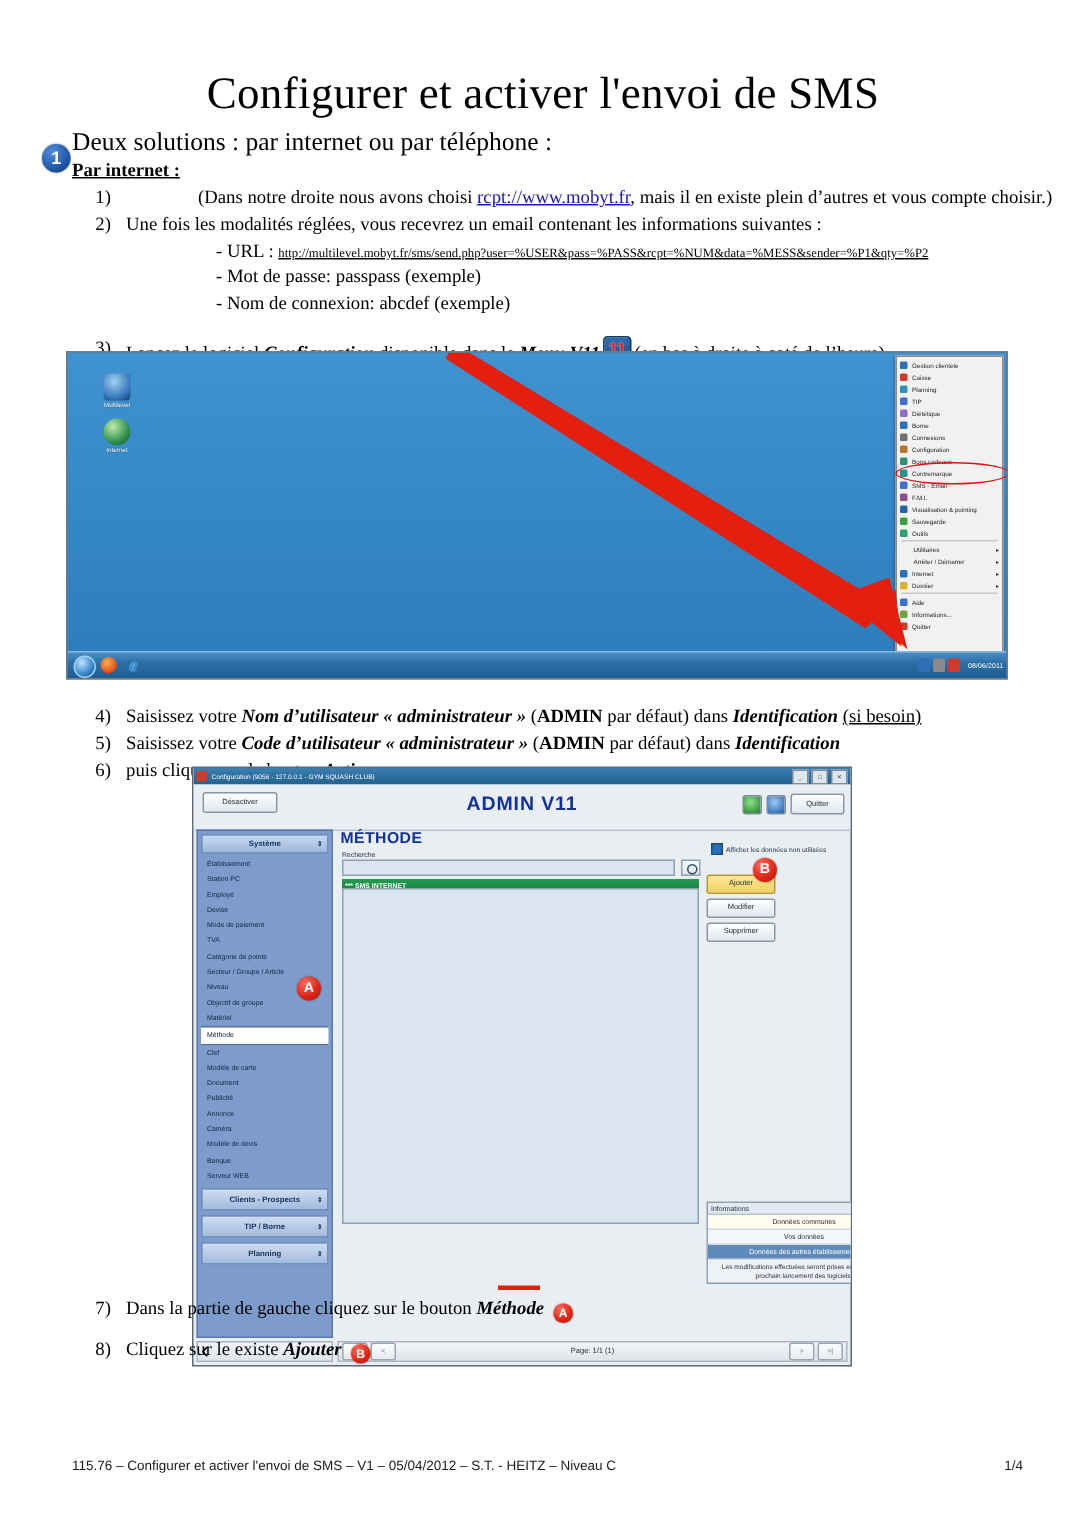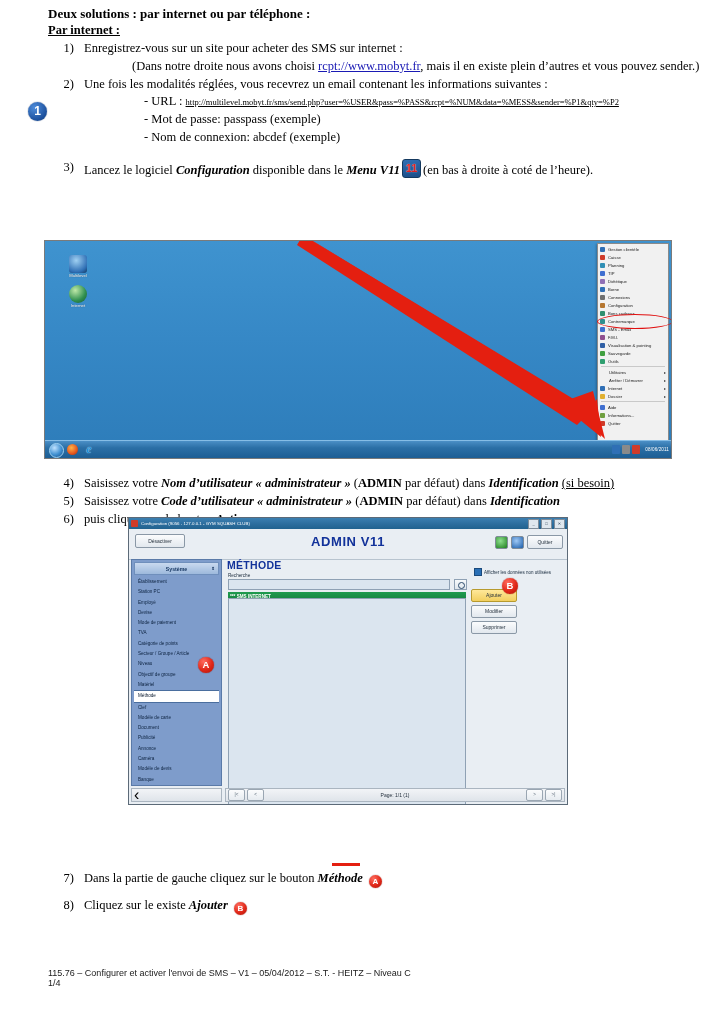--- a/index.html
+++ b/index.html
@@ -19,21 +19,21 @@
     font-size:30px;
     font-weight:400;
     margin:0;
     padding-top:46px;
     line-height:1.1;
     letter-spacing:0.2px;
   }
 
   
   .intro { margin:6px 0 0 48px; font-size:12.5px; }
-  .intro .lead { font-weight:bold; font-size:13px; }
+  .intro .lead { font-weight:normal; font-size:17px; }
   .intro .sub {
     text-decoration:underline; font-weight:bold;
     display:inline-block; margin-top:1px; font-size:12.5px;
   }
   .badge-one {
     position:absolute; left:28px; top:96px;
     width:19px; height:19px; border-radius:50%;
     background:radial-gradient(circle at 35% 30%, #4f8ddb 0%, #1b4f9c 70%, #123b79 100%);
     color:#fff; font-family:"Liberation Sans", sans-serif;
     font-weight:bold; font-size:12px; line-height:19px; text-align:center;
@@ -147,21 +147,21 @@
     position:absolute; left:-1px; top:70px; width:74px; height:13px;
     border:1.6px solid #e01010; border-radius:50%;
     pointer-events:none;
   }
 
   
   .arrow-svg { position:absolute; left:0; top:0; pointer-events:none; }
 
   
   .shot-admin {
-    position:absolute; left:128px; top:511px; width:440px; height:288px;
+    position:absolute; left:128px; top:511px; width:440px; height:400px;
     background:#e9eef3; border:1px solid #5c6a78; box-sizing:border-box;
     overflow:hidden; font-family:"Liberation Sans", sans-serif;
   }
   .win-title {
     height:11px; background:linear-gradient(180deg,#3c7fb1 0%, #2e6f9f 50%, #21628f 100%);
     display:flex; align-items:center; padding:0 2px; color:#fff;
     font-size:4.4px; position:relative;
   }
   .win-title .ico {
     width:7px; height:7px; background:#cf3b2a; border-radius:1px; margin-right:3px;
@@ -338,41 +338,41 @@
   }
 
   
   .lower-steps { position:absolute; left:0; top:862px; width:724px; }
   .lower-steps li { margin-bottom:9px; }
 
   
   .footer {
     position:absolute; left:48px; right:42px; bottom:42px;
     display:flex; justify-content:space-between; align-items:baseline;
-    font-family:"Liberation Sans", sans-serif; font-size:9px; color:#1a1a1a;flex-direction:column;
+    font-family:"Liberation Sans", sans-serif; font-size:9px; color:#1a1a1a;
   }
 </style>
 </head>
 <body>
 
 <div class="page">
 
+  <h1 class="doc-title">Configurer et activer l'envoi de SMS</h1>
 
   <div class="badge-one">1</div>
 
   <div class="intro">
     <div class="lead">Deux solutions : par internet ou par téléphone :</div>
     <div><span class="sub">Par internet :</span></div>
 
     <ol class="steps">
       <li>
         <span class="num">1)</span>
-        <span>Enregistrez-vous sur un site pour acheter des SMS sur internet :</span>
         <span class="indent-1">
-          <span>(Dans notre droite nous avons choisi </span><a class="link" href="#">rcpt://www.mobyt.fr</a><span>, mais il en existe plein d’autres et vous pouvez sender.)</span>
+          <span>(Dans notre droite nous avons choisi </span><a class="link" href="#">rcpt://www.mobyt.fr</a><span>, mais il en existe plein d’autres et vous compte choisir.)</span>
         </span>
       </li>
       <li>
         <span class="num">2)</span>
         <span>Une fois les modalités réglées, vous recevrez un email contenant les informations suivantes :</span>
         <span class="indent-2">
           <span>- URL : </span><span class="tiny-url">http://multilevel.mobyt.fr/sms/send.php?user=%USER&amp;pass=%PASS&amp;rcpt=%NUM&amp;data=%MESS&amp;sender=%P1&amp;qty=%P2</span>
         </span>
         <span class="indent-2">- Mot de passe: passpass (exemple)</span>
         <span class="indent-2">- Nom de connexion: abcdef (exemple)</span>

